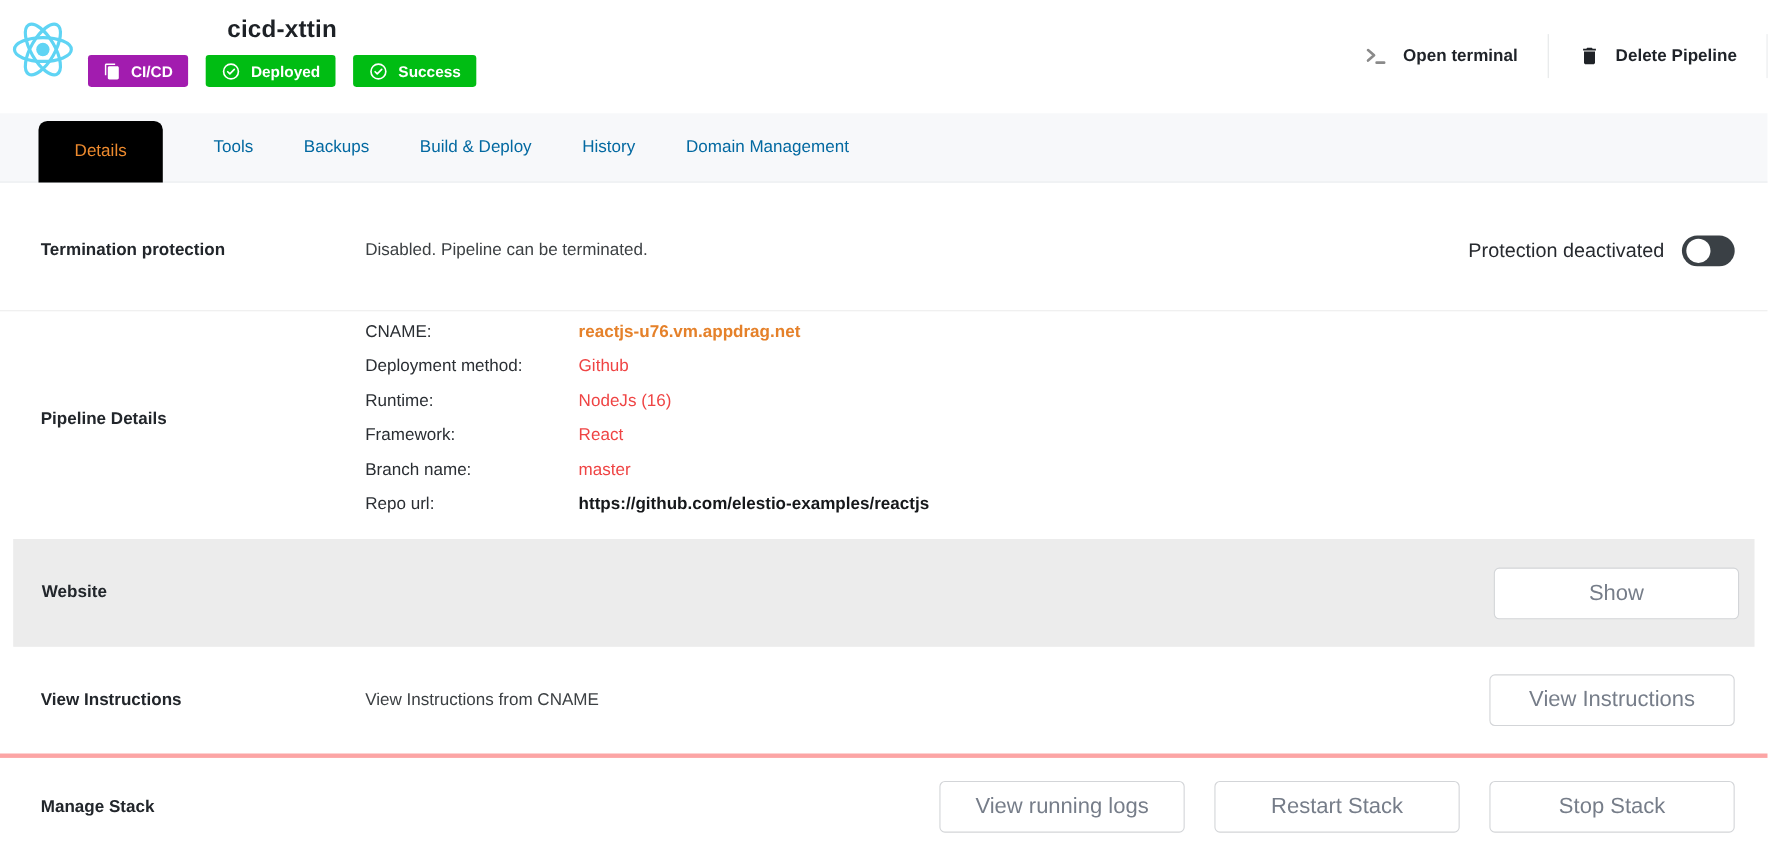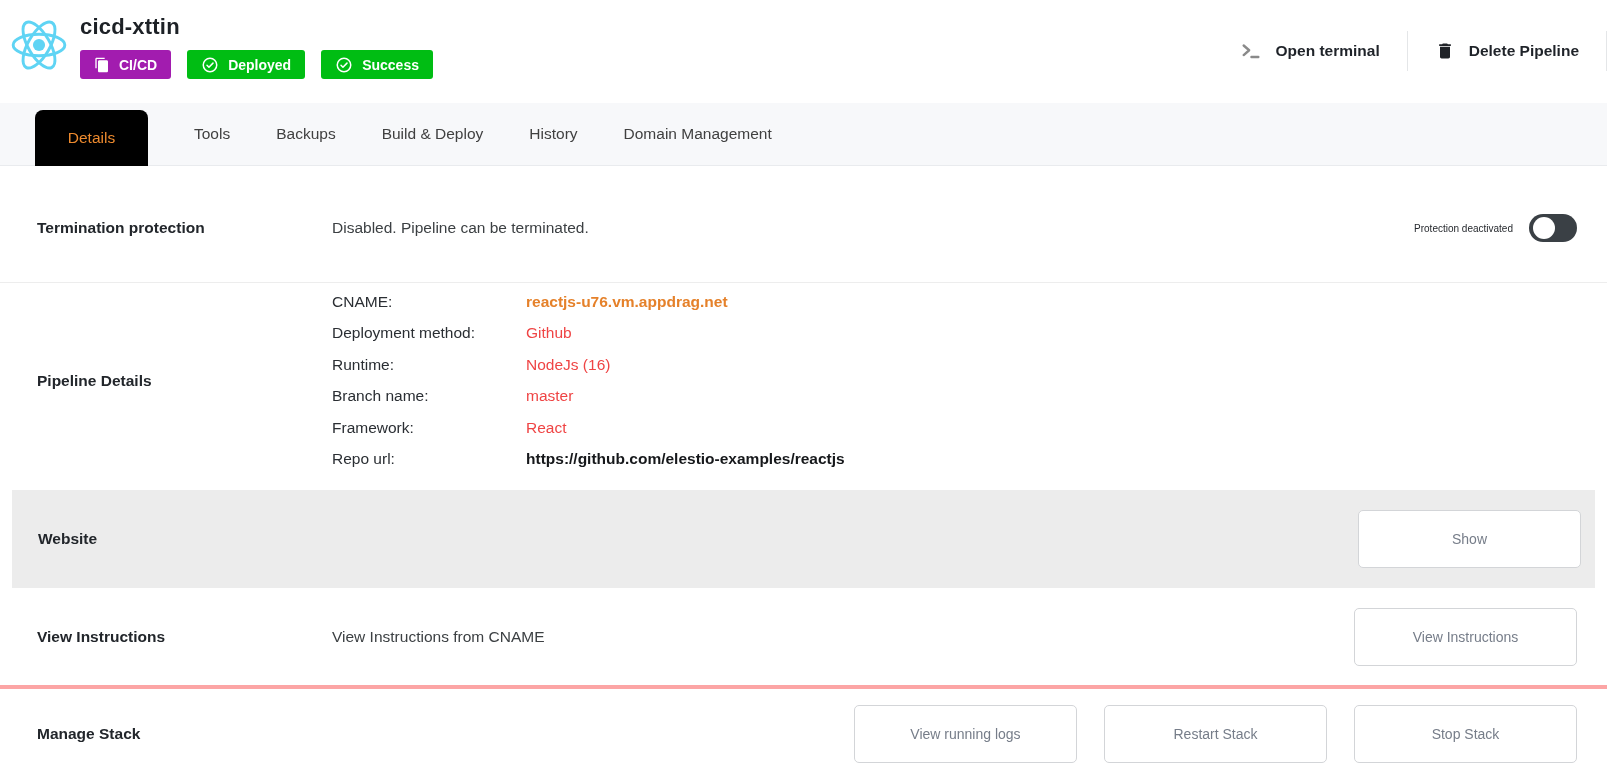--- a/index.html
+++ b/index.html
@@ -6,69 +6,69 @@
   html,body { margin:0; padding:0; }
   body {
     width:1607px; height:778px; overflow:hidden; background:#fff;
     font-family:"Liberation Sans", sans-serif; color:#202124; position:relative;
   }
 
   
   .topbar { height:103px; display:flex; align-items:flex-start; padding:12px 0 0 10px; }
   .logo { width:58px; height:58px; margin-top:4px; flex-shrink:0; }
   .title-wrap { margin-left:12px; }
-  .page-title { font-size:22px; font-weight:bold; color:#1d2126; margin:2px 0 10px; letter-spacing:.2px; }
+  .page-title { font-size:22px; font-weight:bold; color:#1d2126; margin:2px 0 10px; letter-spacing:.2px;text-align:center; }
   .badges { display:flex; gap:16px; }
   .badge { height:29px; display:inline-flex; align-items:center; gap:9px; padding:0 14px;
            border-radius:3px; color:#fff; font-size:14px; font-weight:bold; border:none; cursor:default; }
   .badge-gray  { background:#a21caf; }
   .badge-green { background:#00bd13; }
 
   .header-actions { margin-left:auto; display:flex; align-items:center; margin-top:19px; }
   .header-action { display:flex; align-items:center; gap:14px; background:none; border:none;
                    font-family:inherit; font-weight:bold; font-size:15.5px; color:#1f2329;
                    padding:0 27px; height:40px; cursor:pointer; }
   .vdiv { width:1px; height:40px; background:#e4e6e8; }
 
   
   .tabs { height:63px; background:#f7f8fa; border-bottom:1px solid #e9ebee;
           display:flex; padding-left:35px; }
-  .tab { align-self:center; color:#404040; font-size:15.5px; margin-left:46px; cursor:pointer;
+  .tab { align-self:center; color:#0369a1; font-size:15.5px; margin-left:46px; cursor:pointer;
          background:none; border:none; font-family:inherit; padding:0; }
   .tab.active { align-self:flex-end; margin-left:0; margin-bottom:-1px; width:113px; height:56px;
           background:#000000; border-radius:8px 8px 0 0; display:flex; align-items:center;
           justify-content:center; color:#ed8a2e; }
 
   
   .row { display:flex; align-items:center; padding-left:37px; padding-right:30px; }
   .row-label { font-weight:bold; font-size:15.5px; color:#22262b; width:295px; flex-shrink:0; }
 
   .row-termination { height:117px; border-bottom:1px solid #ededed; padding-top:8px; }
   .status-text { font-size:15.5px; color:#3c4043; }
   .term-right { margin-left:auto; display:flex; align-items:center; gap:16px; }
-  .toggle-label { font-size:10px; color:#26292e; }
+  .toggle-label { font-size:18px; color:#26292e; }
   .toggle { width:48px; height:28px; border-radius:14px; background:#3a4045; position:relative;
             border:none; cursor:pointer; padding:0; }
   .toggle-knob { width:22px; height:22px; border-radius:50%; background:#fff;
                  position:absolute; left:4px; top:3px; }
 
   .row-pipeline { height:195px; }
   .dl { display:flex; flex-direction:column; }
   .dl-row { display:flex; align-items:center; height:31.4px; font-size:15.5px; }
   .dl-key { width:194px; color:#2a2e33; flex-shrink:0; }
   .dl-val { color:#ef4444; }
   .dl-val.link { color:#e5812a; font-weight:bold; cursor:pointer; text-decoration:none; }
   .dl-val.bold { color:#16181b; font-weight:bold; }
 
   .row-website { height:98px; background:#ececec; margin:12px 12px 0 12px;
                  padding-left:26px; padding-right:14px; }
   .row-website .row-label { width:306px; }
 
-  .btn { width:223px; height:58px; background:#fff; border:1px solid #d3d5d8; border-radius:5px;
-         color:#767d89; font-size:14px; font-family:inherit; cursor:pointer; }
+  .btn { width:223px; height:47px; background:#fff; border:1px solid #d3d5d8; border-radius:5px;
+         color:#767d89; font-size:20px; font-family:inherit; cursor:pointer; }
   .push-right { margin-left:auto; }
 
   .row-instructions { height:101px; border-bottom:4px solid #fca5a5; }
   .row-manage { height:89px; }
   .btn-group { margin-left:auto; display:flex; gap:27px; }
 
   svg { display:block; }
 </style>
 </head>
 <body>
@@ -171,26 +171,26 @@
       </div>
       <div class="dl-row">
         <span class="dl-key">Deployment method:</span>
         <span class="dl-val">Github</span>
       </div>
       <div class="dl-row">
         <span class="dl-key">Runtime:</span>
         <span class="dl-val">NodeJs (16)</span>
       </div>
       <div class="dl-row">
+        <span class="dl-key">Framework:</span>
+        <span class="dl-val">React</span>
+      </div>
+      <div class="dl-row">
         <span class="dl-key">Branch name:</span>
         <span class="dl-val">master</span>
-      </div>
-      <div class="dl-row">
-        <span class="dl-key">Framework:</span>
-        <span class="dl-val">React</span>
       </div>
       <div class="dl-row">
         <span class="dl-key">Repo url:</span>
         <span class="dl-val bold">https://github.com/elestio-examples/reactjs</span>
       </div>
     </div>
   </section>
 
   <section class="row row-website">
     <div class="row-label">Website</div>

